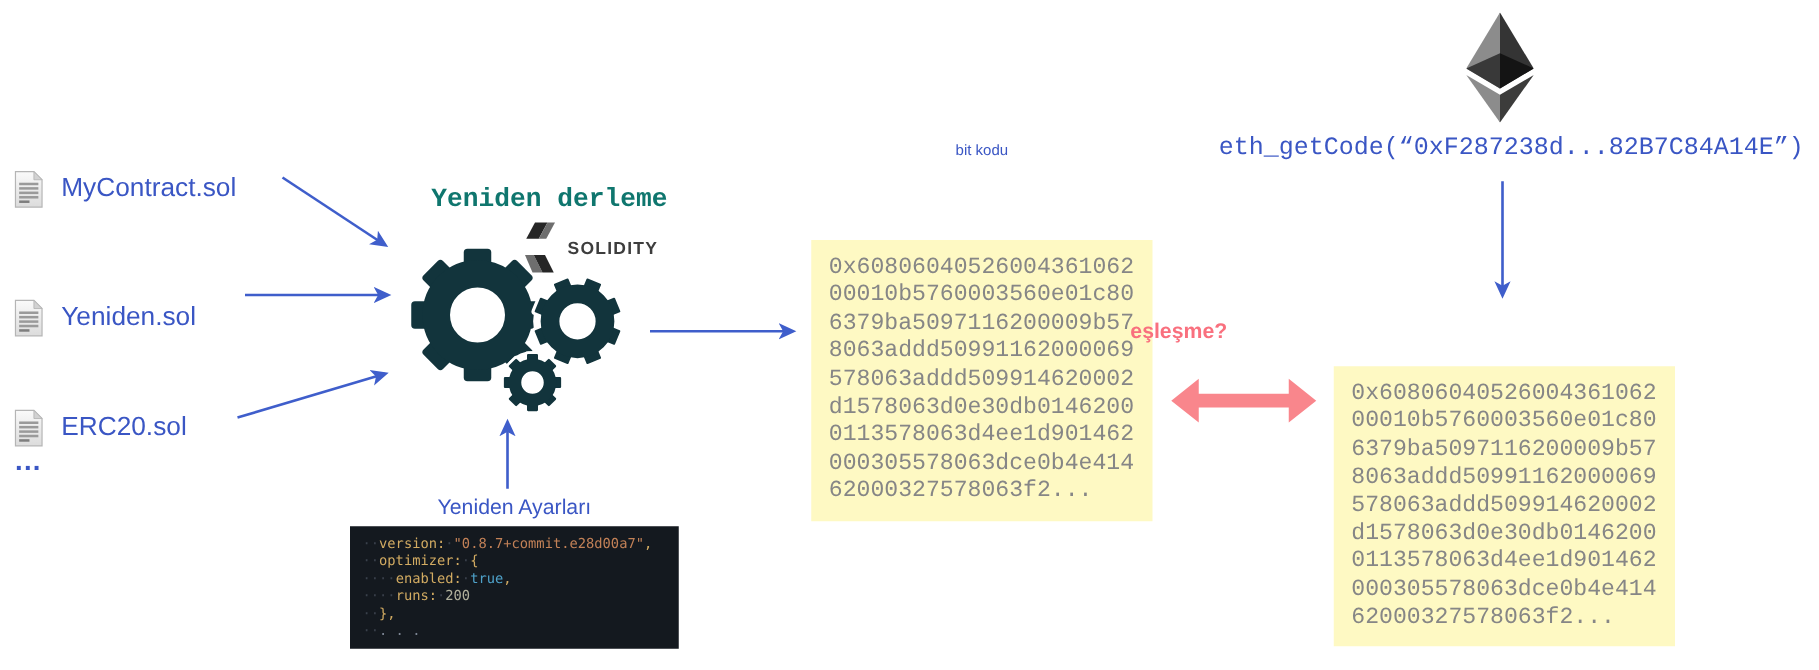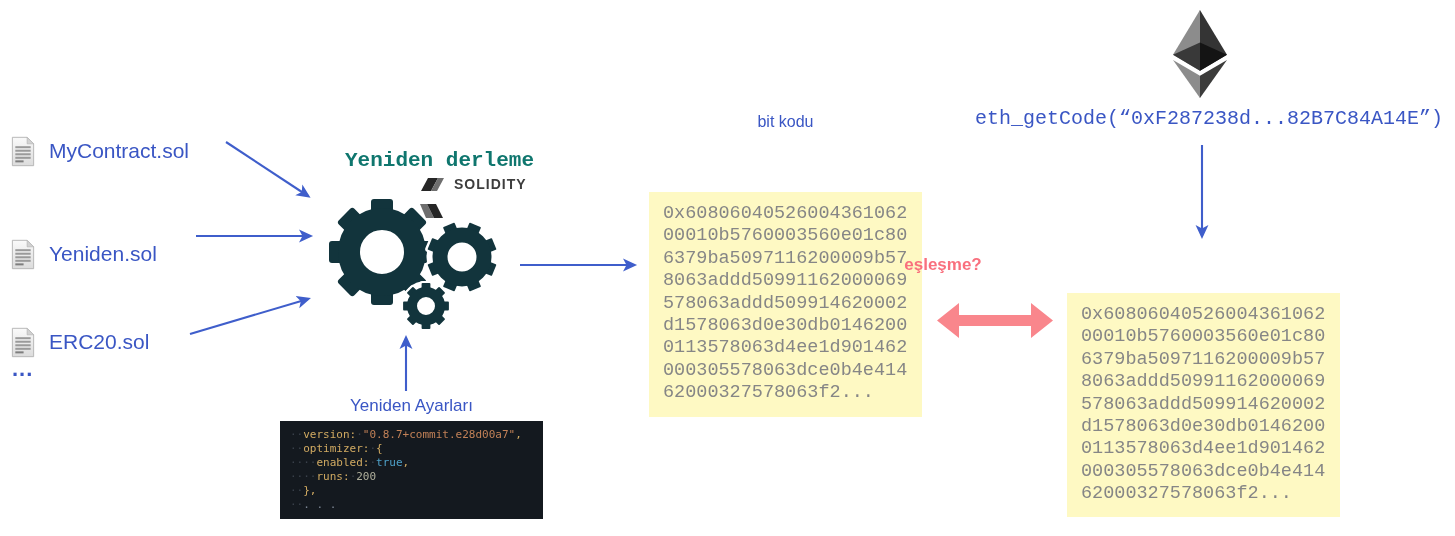--- a/index.html
+++ b/index.html
@@ -8,40 +8,40 @@
 
   .abs { position:absolute; }
 
   
   .file-row { display:flex; align-items:center; gap:13px; height:34px;margin-top:24px; }
   .file-label { font-size:21px; color:#3a56c4; }
   .ellipsis { font-size:22px; font-weight:bold; color:#3a56c4; letter-spacing:1px; }
 
   
   .recompile-title { font-size:21px; font-weight:bold; color:#0f766e;font-family:Liberation Mono, monospace; }
-  .solidity-wrap { display:flex; align-items:flex-start; gap:7px; }
+  .solidity-wrap { display:flex; align-items:center; gap:7px; }
   .solidity-text { font-size:14px; font-weight:bold; color:#3d3d3d; letter-spacing:1px; }
 
   
   .settings-title { width:263px; text-align:center; font-size:17px; color:#3a56c4; }
   .code-block {
     width:263px; height:98px; background:#14191f; padding:7px 10px;
     font-family:"DejaVu Sans Mono", monospace; font-size:11px; line-height:14px;
     white-space:pre; overflow:hidden;
   }
   .tok-ws   { color:#3a414b; }
   .tok-key  { color:#d2ab62; }
   .tok-punc { color:#d2ab62; }
   .tok-str  { color:#c28157; }
   .tok-bool { color:#4ea1c9; }
   .tok-num  { color:#b0b09c; }
   .tok-dim  { color:#7c8694; }
 
   
-  .block-title { width:273px; text-align:center; font-size:16px; color:#3a56c4; }
+  .block-title { width:273px; text-align:center; font-size:12px; color:#3a56c4; }
   .bytecode {
     width:273px; background:#fef9c3; color:#868686;
     font-family:"Liberation Mono", monospace; font-size:18.5px; line-height:22.4px;
     padding:11px 0 11px 14px; white-space:pre;margin-top:44px;
   }
 
   
   .match-label { width:118px; text-align:center; font-size:17px; font-weight:bold; color:#f9707e; }
 
   

